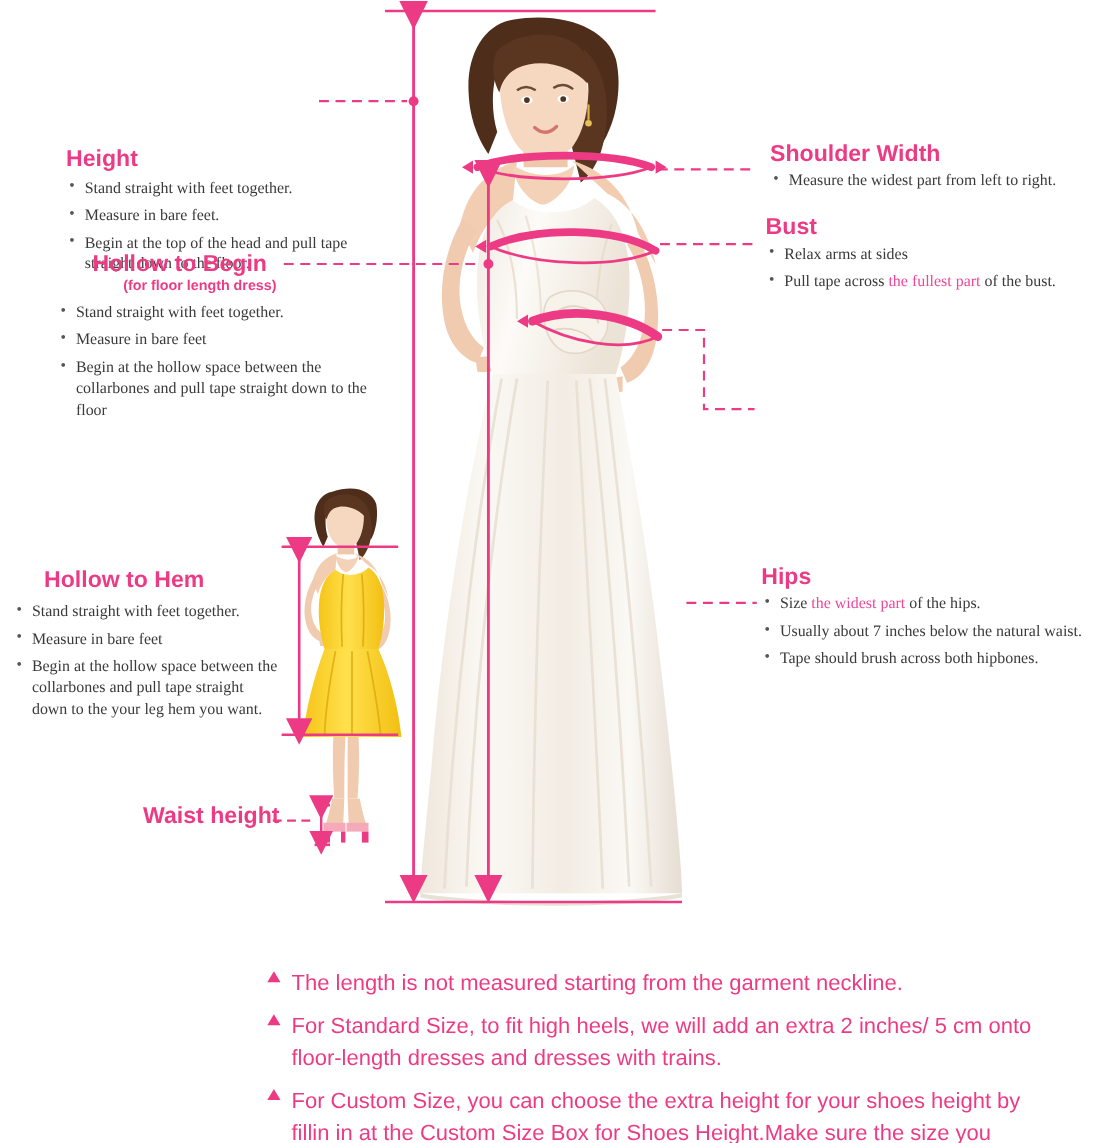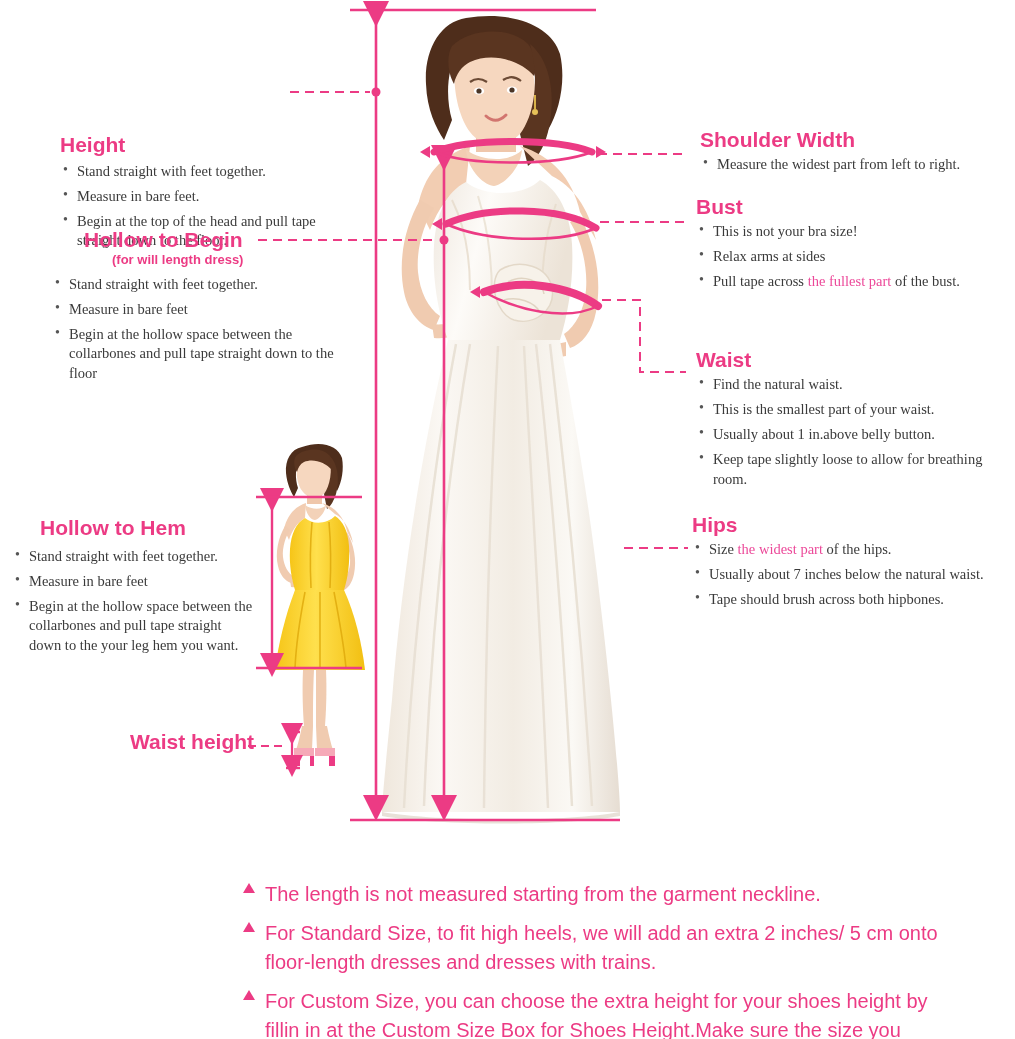--- a/index.html
+++ b/index.html
@@ -264,21 +264,21 @@
     <div class="hd">Height</div>
     <ul class="bul">
       <li>Stand straight with feet together.</li>
       <li>Measure in bare feet.</li>
       <li>Begin at the top of the head and pull tape straight down to the floor.</li>
     </ul>
   </div>
 
   <div class="block" style="left:52px; top:228px; width:290px;">
     <div class="hd" style="padding-left:32px;">Hollow to Begin</div>
-    <div class="sub" style="padding-left:60px;">(for will length dress)</div>
+    <div class="sub" style="padding-left:60px;">(for floor length dress)</div>
     <ul class="bul" style="margin-top:8px;">
       <li>Stand straight with feet together.</li>
       <li>Measure in bare feet</li>
       <li>Begin at the hollow space between the collarbones and pull tape straight down to the floor</li>
     </ul>
   </div>
 
   <div class="block" style="left:12px; top:516px; width:245px;">
     <div class="hd" style="padding-left:28px;">Hollow to Hem</div>
     <ul class="bul" style="margin-top:8px;">
@@ -295,35 +295,25 @@
   <div class="block" style="left:700px; top:128px; width:310px;">
     <div class="hd">Shoulder Width</div>
     <ul class="bul" style="margin-top:4px;">
       <li>Measure the widest part from left to right.</li>
     </ul>
   </div>
 
   <div class="block" style="left:696px; top:195px; width:318px;">
     <div class="hd">Bust</div>
     <ul class="bul" style="margin-top:4px;">
-      <li>This is not your bra size!</li>
       <li>Relax arms at sides</li>
       <li><span>Pull tape across </span><span class="pink-em">the fullest part</span><span> of the bust.</span></li>
     </ul>
   </div>
 
-  <div class="block" style="left:696px; top:348px; width:300px;">
-    <div class="hd">Waist</div>
-    <ul class="bul" style="margin-top:4px;">
-      <li>Find the natural waist.</li>
-      <li>This is the smallest part of your waist.</li>
-      <li>Usually about 1 in.above belly button.</li>
-      <li>Keep tape slightly loose to allow for breathing room.</li>
-    </ul>
-  </div>
 
   <div class="block" style="left:692px; top:513px; width:310px;">
     <div class="hd">Hips</div>
     <ul class="bul" style="margin-top:4px;">
       <li><span>Size </span><span class="pink-em">the widest part</span><span> of the hips.</span></li>
       <li>Usually about 7 inches below the natural waist.</li>
       <li>Tape should brush across both hipbones.</li>
     </ul>
   </div>
 

